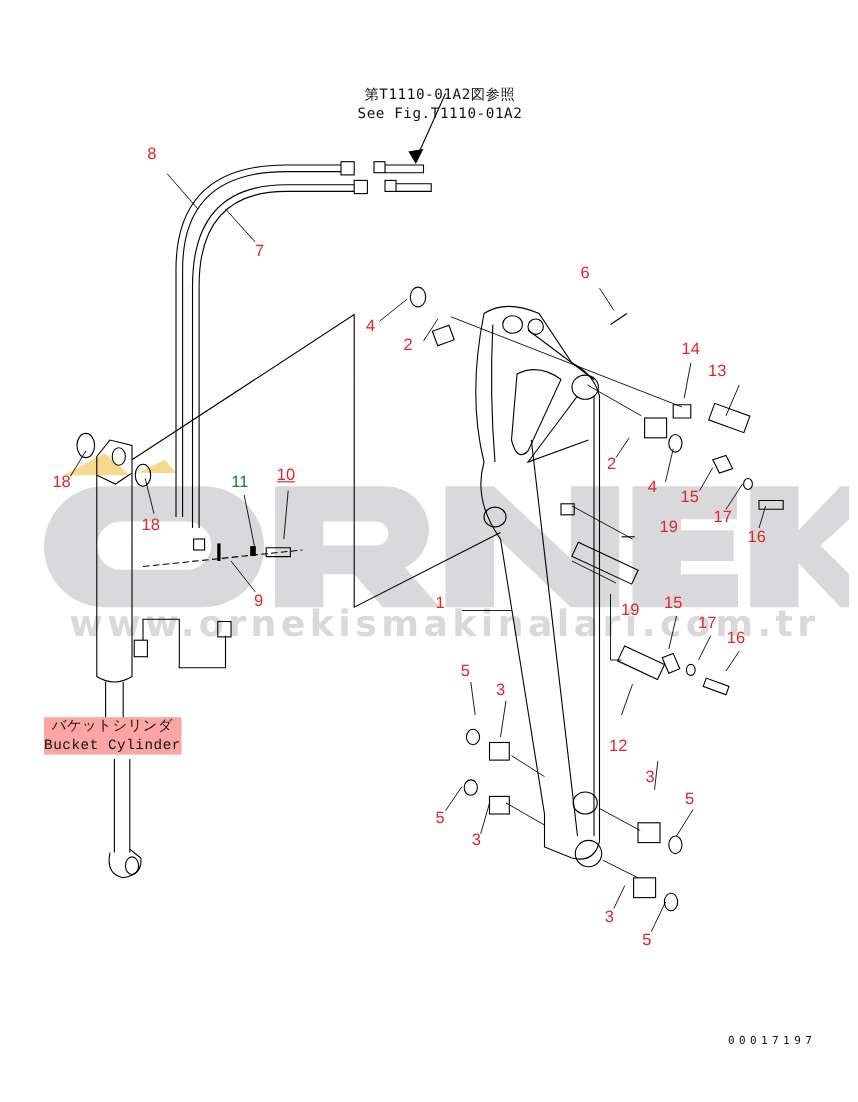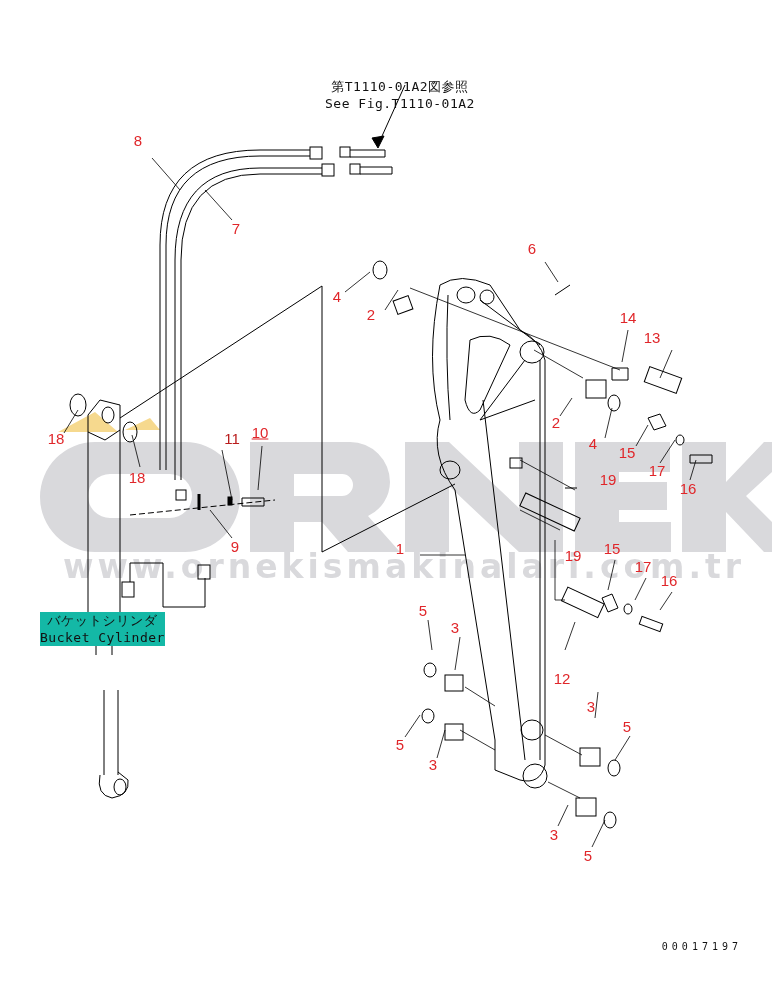--- a/index.html
+++ b/index.html
@@ -176,21 +176,21 @@
     <div class="lbl" style="left: 628px; top: 317px; color: rgb(224, 38, 42);">14</div>
     <div class="lbl" style="left: 652px; top: 337px; color: rgb(224, 38, 42);">13</div>
     <div class="lbl" style="left: 556px; top: 422px; color: rgb(224, 38, 42);">2</div>
     <div class="lbl" style="left: 593px; top: 443px; color: rgb(224, 38, 42);">4</div>
     <div class="lbl" style="left: 627px; top: 452px; color: rgb(224, 38, 42);">15</div>
     <div class="lbl" style="left: 657px; top: 470px; color: rgb(224, 38, 42);">17</div>
     <div class="lbl" style="left: 688px; top: 488px; color: rgb(224, 38, 42);">16</div>
     <div class="lbl" style="left: 608px; top: 479px; color: rgb(224, 38, 42);">19</div>
     <div class="lbl" style="left: 56px; top: 438px; color: rgb(224, 38, 42);">18</div>
     <div class="lbl" style="left: 137px; top: 477px; color: rgb(224, 38, 42);">18</div>
-    <div class="lbl" style="left: 232px; top: 438px; color: #b91c1c;">11</div>
+    <div class="lbl" style="left: 218px; top: 438px; color: #15803d;">11</div>
     <div class="lbl" style="left: 260px; top: 432px; color: rgb(224, 38, 42); text-decoration: underline;">10</div>
     <div class="lbl" style="left: 235px; top: 546px; color: rgb(224, 38, 42);">9</div>
     <div class="lbl" style="left: 400px; top: 548px; color: rgb(224, 38, 42);">1</div>
     <div class="lbl" style="left: 573px; top: 555px; color: rgb(224, 38, 42);">19</div>
     <div class="lbl" style="left: 612px; top: 548px; color: rgb(224, 38, 42);">15</div>
     <div class="lbl" style="left: 643px; top: 566px; color: rgb(224, 38, 42);">17</div>
     <div class="lbl" style="left: 669px; top: 580px; color: rgb(224, 38, 42);">16</div>
     <div class="lbl" style="left: 562px; top: 662px; color: rgb(224, 38, 42); margin-top: 16px;">12</div>
     <div class="lbl" style="left: 423px; top: 610px; color: rgb(224, 38, 42);">5</div>
     <div class="lbl" style="left: 455px; top: 627px; color: rgb(224, 38, 42);">3</div>
@@ -200,18 +200,18 @@
     <div class="lbl" style="left: 627px; top: 726px; color: rgb(224, 38, 42);">5</div>
     <div class="lbl" style="left: 554px; top: 834px; color: rgb(224, 38, 42);">3</div>
     <div class="lbl" style="left: 588px; top: 855px; color: rgb(224, 38, 42);">5</div>
   </div>
 
 <div class="note" style="left:325px; top:50px;margin-top:28px;">
   <div>第T1110-01A2図参照</div>
   <div>See Fig.T1110-01A2</div>
 </div>
 
-<div class="note" style="left:40px; top:612px; background:#14b8a6;">
+<div class="note" style="left:40px; top:652px; background:#fca5a5;font-family:Liberation Mono, monospace;">
   <div>バケットシリンダ</div>
   <div>Bucket Cylinder</div>
 </div>
 
 <div class="fig">00017197</div>
 
 </body></html>

